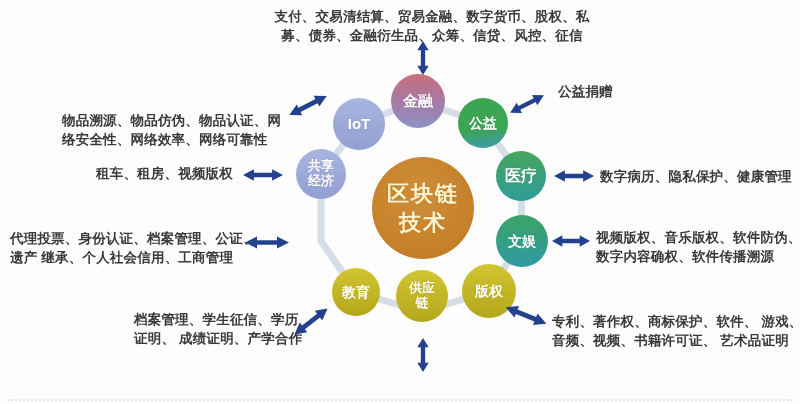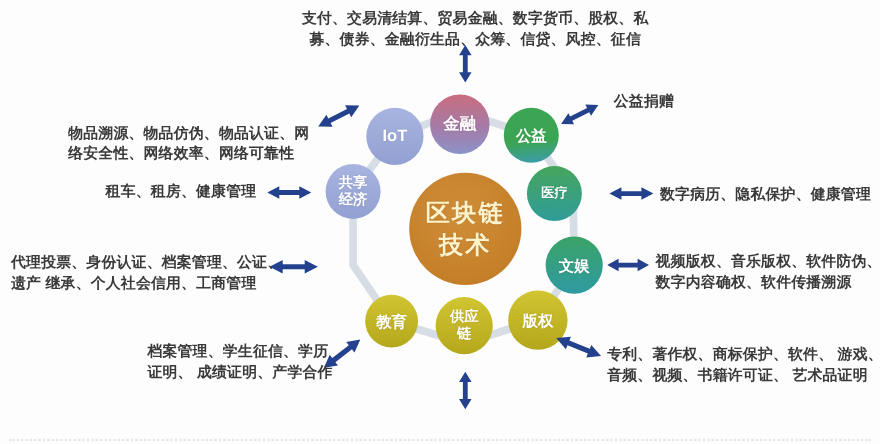--- a/index.html
+++ b/index.html
@@ -11,25 +11,25 @@
   .ring-svg{position:absolute;left:0;top:0;z-index:1;}
   .ring-svg polygon{fill:none;stroke:#d7dde5;stroke-width:7;stroke-linejoin:round;}
   
   .node{
     position:absolute;border-radius:50%;display:flex;align-items:center;justify-content:center;
     color:#fff;font-weight:bold;text-align:center;z-index:2;line-height:1.15;
     text-shadow:0 0 2px rgba(0,0,0,0.12);
   }
   .node .lbl{display:block;}
   .node .wrap2{width:2.15em;margin:0 auto;}
-  .n-finance{left:391px;top:86px;width:54px;height:54px;font-size:15px;
+  .n-finance{left:391px;top:74px;width:54px;height:54px;font-size:15px;
     background:linear-gradient(180deg,#c96e7e 0%,#a57ba8 55%,#8b93c9 100%);text-align:center;}
   .n-gongyi{left:458px;top:98px;width:50px;height:50px;font-size:14px;
     background:linear-gradient(175deg,#3ca553 0%,#3ca553 60%,#3b9bb0 100%);}
-  .n-medical{left:479px;top:151px;width:50px;height:50px;font-size:12px;
+  .n-medical{left:496px;top:151px;width:50px;height:50px;font-size:16px;
     background:linear-gradient(180deg,#46a55c 0%,#2f9c9a 100%);}
   .n-wenyu{left:496px;top:215px;width:52px;height:52px;font-size:14px;
     background:linear-gradient(180deg,#3aa366 0%,#2f9aa2 100%);}
   .n-copyright{left:462px;top:264px;width:54px;height:54px;font-size:14px;
     background:linear-gradient(180deg,#d2c532 0%,#b4a71b 100%);}
   .n-supply{left:396px;top:270px;width:52px;height:52px;font-size:13px;
     background:linear-gradient(180deg,#d2c532 0%,#b4a71b 100%);}
   .n-education{left:332px;top:268px;width:48px;height:48px;font-size:14px;
     background:linear-gradient(180deg,#d2c532 0%,#b4a71b 100%);}
   .n-social{left:296px;top:216px;width:50px;height:50px;font-size:13px;
@@ -147,21 +147,21 @@
 
   <div class="ann ann-finance">
     <div>支付、交易清结算、贸易金融、数字货币、股权、私</div>
     <div>募、债券、金融衍生品、众筹、信贷、风控、征信</div>
   </div>
   <div class="ann ann-iot">
     <div>物品溯源、物品仿伪、物品认证、网</div>
     <div>络安全性、网络效率、网络可靠性</div>
   </div>
   <div class="ann ann-sharing">
-    <div>租车、租房、健康管理</div>
+    <div>租车、租房、视频版权</div>
   </div>
   <div class="ann ann-social">
     <div>代理投票、身份认证、档案管理、公证、</div>
     <div>遗产 继承、个人社会信用、工商管理</div>
   </div>
   <div class="ann ann-education">
     <div>档案管理、学生征信、学历</div>
     <div>证明、 成绩证明、产学合作</div>
   </div>
   <div class="ann ann-supply">

